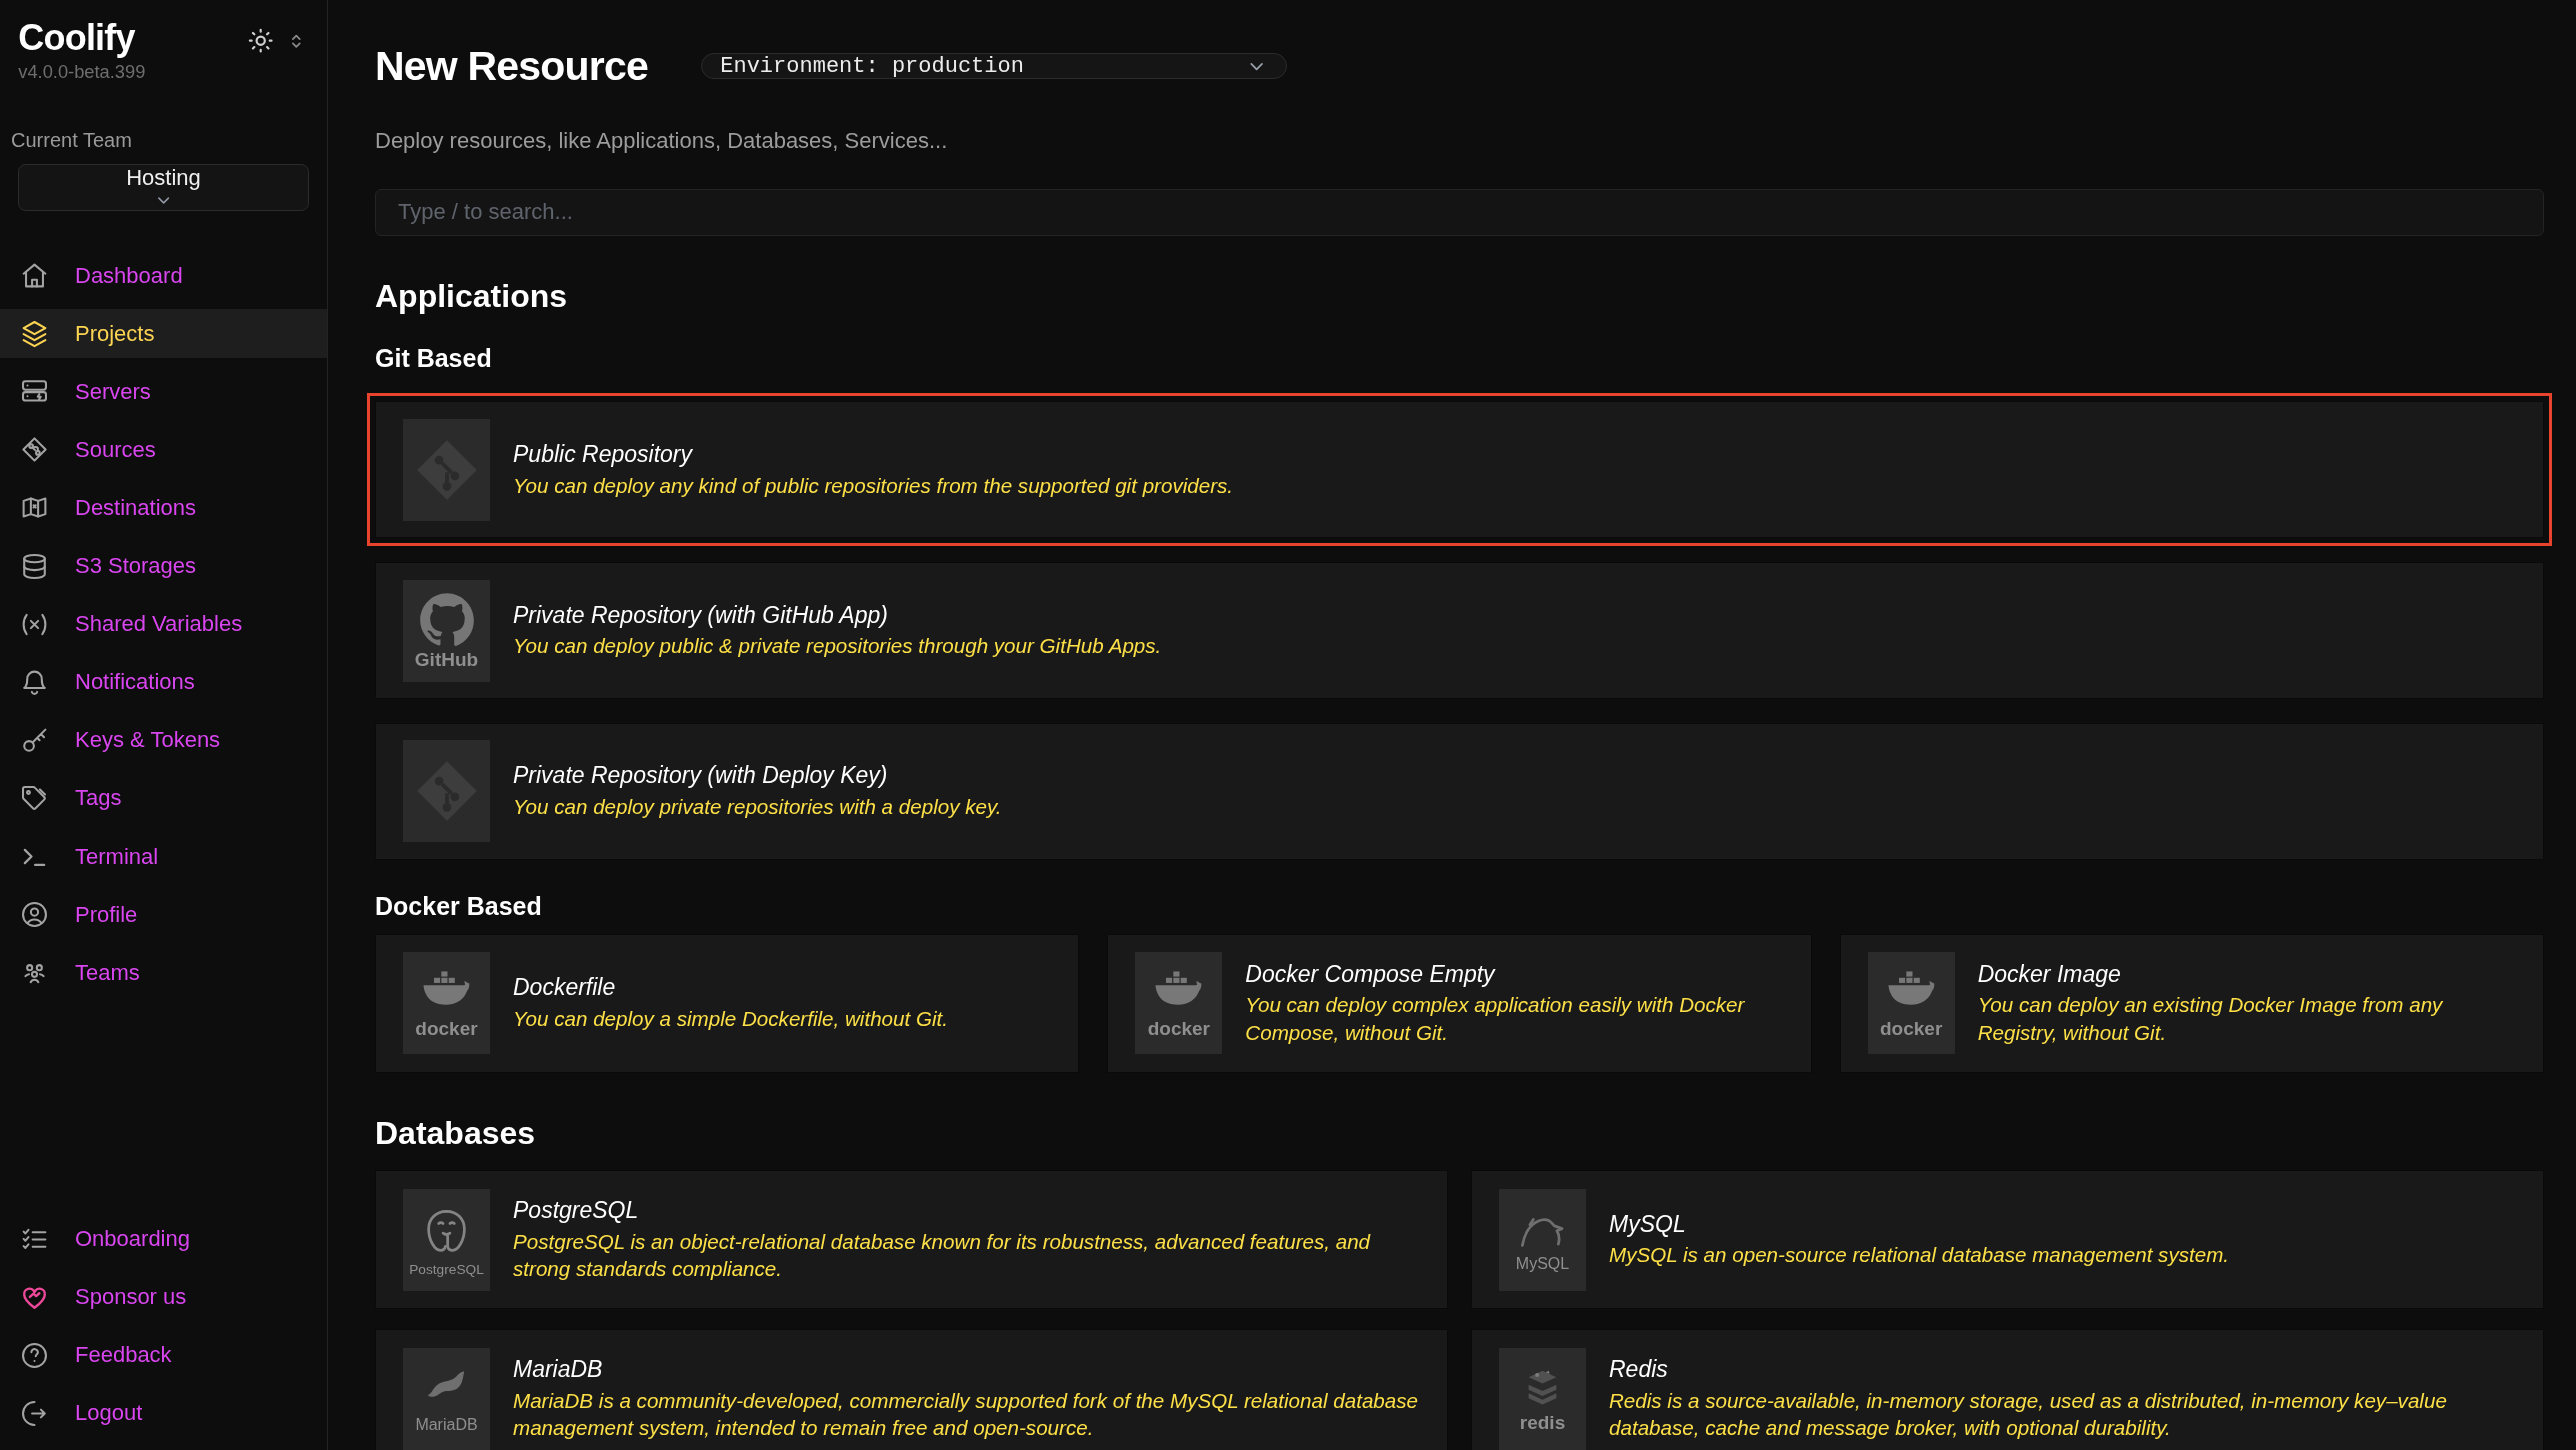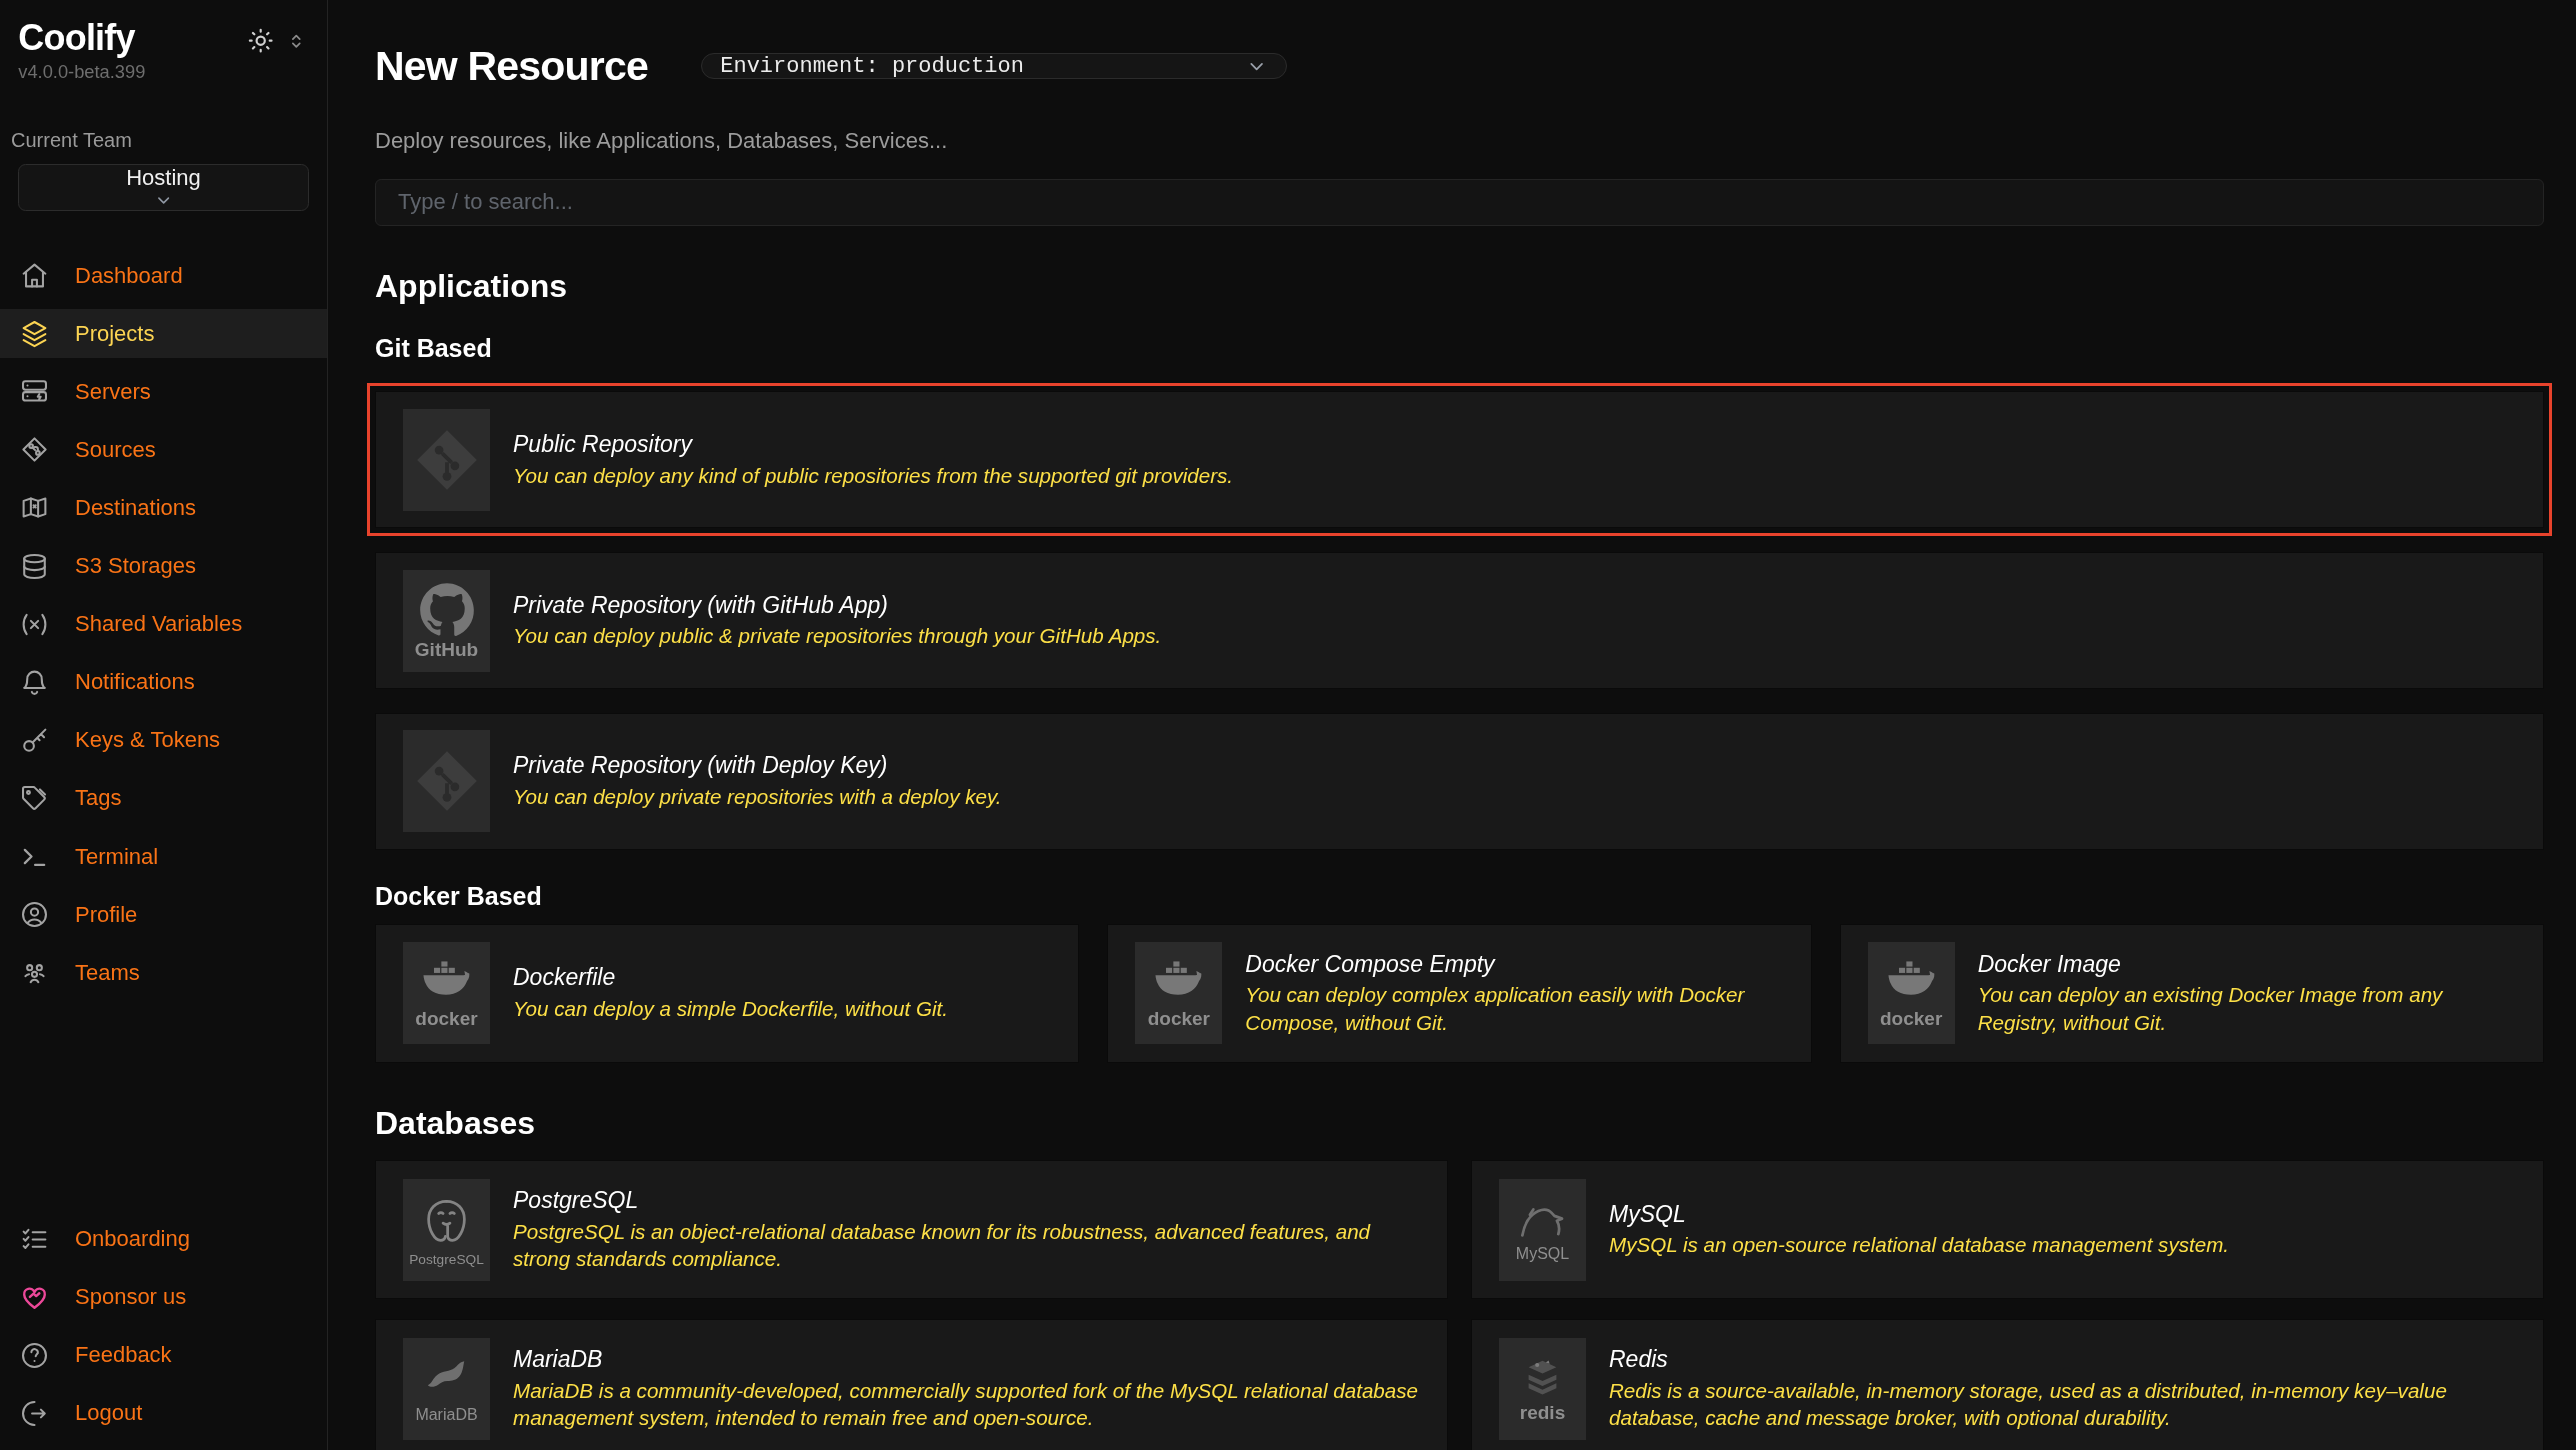--- a/index.html
+++ b/index.html
@@ -28,21 +28,21 @@
   .team-label { font-size:20px; color:#9a9a9a; margin:46px 11px 0; }
   .team-select {
     margin:12.2px 18.3px 0; height:47px; border:0.8px solid #2c2c2c; border-radius:7.6px;
     background:#141414; display:flex; align-items:center; justify-content:space-between;
     padding:0 17px; font-size:22px; color:#f0f0f0; cursor:pointer;flex-direction:column;
   }
   .team-select svg { width:21.3px; height:21.3px; color:#8f97a3; }
   .nav { margin-top:40px; }
   .nav-item {
     height:49px; margin-bottom:9.1px; display:flex; align-items:center;
-    padding-left:20px; color:#f97316; font-size:22px; cursor:pointer;
+    padding-left:20px; color:#d946ef; font-size:22px; cursor:pointer;
   }
   .nav-item svg { width:29px; height:29px; color:#a3a3a3; flex:none; }
   .nav-label { margin-left:26px; white-space:nowrap; }
   .nav-item.active { background:#1e1e1e; color:#fcd452; }
   .nav-item.active svg { color:#fcd452; }
   .nav-item.pink svg { color:#ec4899; }
   .side-spacer { flex:1; }
   .bottom-group { margin-bottom:3px; }
 
   
@@ -50,21 +50,21 @@
   .header-row { display:flex; align-items:center; gap:53px; }
   .page-title { font-size:41px; font-weight:800; letter-spacing:-0.8px; line-height:1.15; white-space:nowrap; }
   .env-select {
     width:586px; height:26px; border:0.8px solid #2b2b2b; border-radius:18px;
     background:#151515; display:flex; align-items:center; justify-content:space-between;
     padding:0 18.3px; font-size:22px; color:#ececec; cursor:pointer;font-family:Liberation Mono, monospace;
   }
   .env-select svg { width:21.3px; height:21.3px; color:#9aa0aa; }
   .subtitle { font-size:22px; color:#9c9c9c; margin-top:10.7px; }
   .search {
-    margin-top:25px; height:47px; background:#141414; border:0.8px solid #242424; border-radius:6.1px;
+    margin-top:35px; height:47px; background:#141414; border:0.8px solid #242424; border-radius:6.1px;
     display:flex; align-items:center; padding:0 20px;
   }
   .search input {
     background:transparent; border:none; outline:none; width:100%;
     color:#dddddd; font-size:22px; font-family:inherit;
   }
   .search input::placeholder { color:#5f646c; }
 
   h2.section { font-size:32px; font-weight:800; margin:44px 0 0; line-height:1; }
   h3.sub { font-size:25px; font-weight:700; margin:34px 0 0; line-height:1; }

